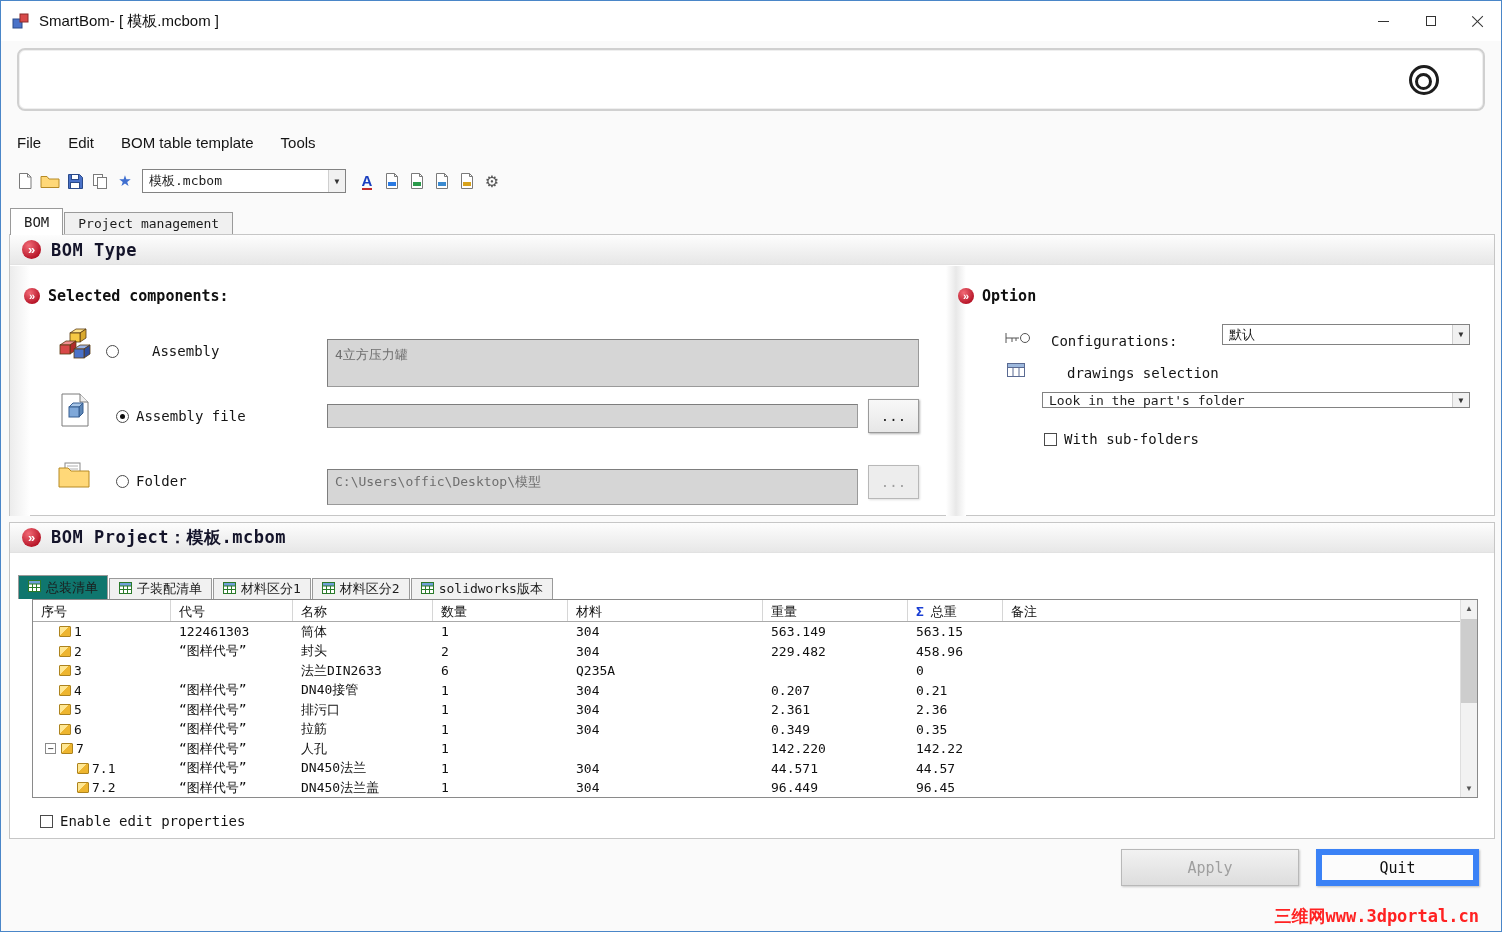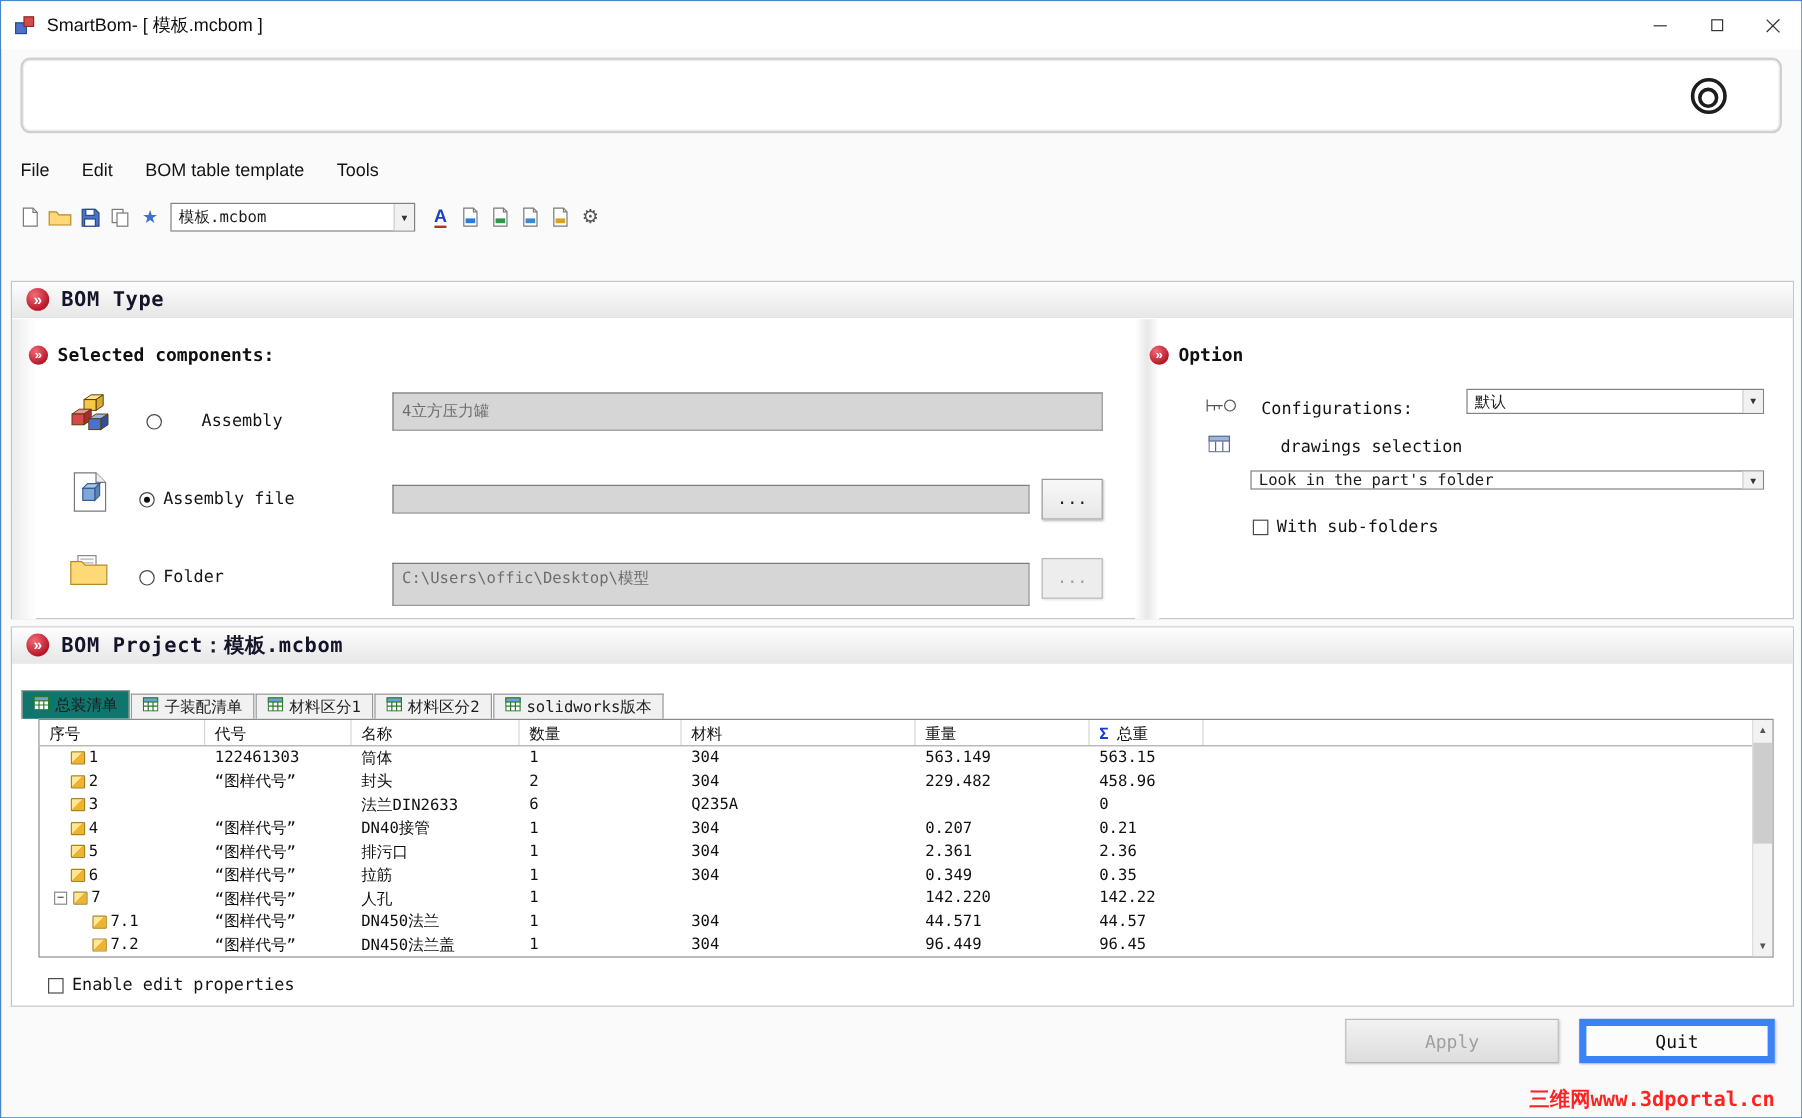--- a/index.html
+++ b/index.html
@@ -207,20 +207,24 @@
     <span class="tbtn">
       <svg width="16" height="18" viewBox="0 0 16 18">
           <path d="M2.5 1.5h8l3 3v12h-11z" fill="#fff" stroke="#7a7a7a"></path>
           <path d="M10.5 1.5v3h3" fill="none" stroke="#7a7a7a"></path>
           <rect x="4" y="10" width="8" height="4" fill="#d8a21a"></rect>
         </svg>
     </span>
     <span class="tbtn glyph-gear">⚙</span>
   </div>
 
+  <div class="tabstrip">
+    <div class="mtab active">BOM</div>
+    <div class="mtab">Project management</div>
+  </div>
 
   <div class="group group-bomtype">
     <div class="band">
       <span class="redcircle big">»</span>
       <span class="bandtitle">BOM Type</span>
     </div>
     <div class="vstrip" style="left:0;top:31px;height:250px;"></div>
     <div class="vdivider"></div>
 
     <div class="subhead" style="left:14px;top:52px;">
@@ -254,34 +258,34 @@
     </span>
     <span class="bigicon" style="left:48px;top:226px;">
       <svg width="32" height="28" viewBox="0 0 32 28">
           <rect x="7" y="2" width="15" height="12" fill="#fff" stroke="#8a8a8a"></rect>
           <line x1="9" y1="5" x2="20" y2="5" stroke="#b0b0b0"></line>
           <line x1="9" y1="8" x2="20" y2="8" stroke="#b0b0b0"></line>
           <path d="M1 7h9l3 3h18v16H1z" fill="#ffd878" stroke="#b68a25"></path>
         </svg>
     </span>
 
-    <label class="radio-row" style="left:112px;top:108px;gap:33px;">
+    <label class="radio-row" style="left:96px;top:108px;gap:33px;">
       <span class="radio"></span>
       <span class="radiolabel">Assembly</span>
     </label>
     <label class="radio-row checked" style="left:106px;top:173px;">
       <span class="radio"></span>
       <span class="radiolabel">Assembly file</span>
     </label>
     <label class="radio-row" style="left:106px;top:238px;">
       <span class="radio"></span>
       <span class="radiolabel">Folder</span>
     </label>
 
-    <div class="field big" style="left:317px;top:92px;width:592px;height:32px;">4立方压力罐</div>
+    <div class="field big" style="left:317px;top:104px;width:592px;height:48px;">4立方压力罐</div>
     <div class="field" style="left:317px;top:169px;width:531px;height:24px;"></div>
     <div class="btn-browse" style="left:858px;top:164px;">...</div>
     <div class="field" style="left:317px;top:234px;width:531px;height:36px;">C:\Users\offic\Desktop\模型</div>
     <div class="btn-browse disabled" style="left:858px;top:230px;">...</div>
 
     <div class="subhead" style="left:948px;top:52px;">
       <span class="redcircle small">»</span>
       <span class="subtitle">Option</span>
     </div>
 
@@ -379,20 +383,21 @@
 
     <div class="table">
       <div class="thead">
         <div class="th">序号</div>
         <div class="th">代号</div>
         <div class="th">名称</div>
         <div class="th">数量</div>
         <div class="th">材料</div>
         <div class="th">重量</div>
         <div class="th"><span class="sigma">Σ</span><span>总重</span></div>
+        <div class="th" style="border-right:none;">备注</div>
       </div>
       <div class="tbody">
           <div class="trow">
             <div class="tcell numcell">
               <span class="cube"></span>
               <span>1</span>
             </div>
             <div class="tcell">122461303</div>
             <div class="tcell">筒体</div>
             <div class="tcell">1</div>

